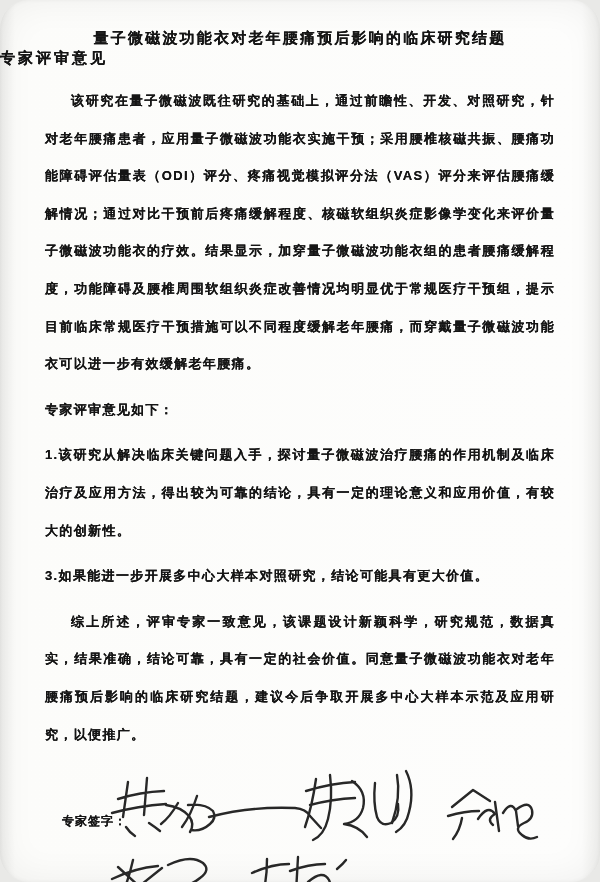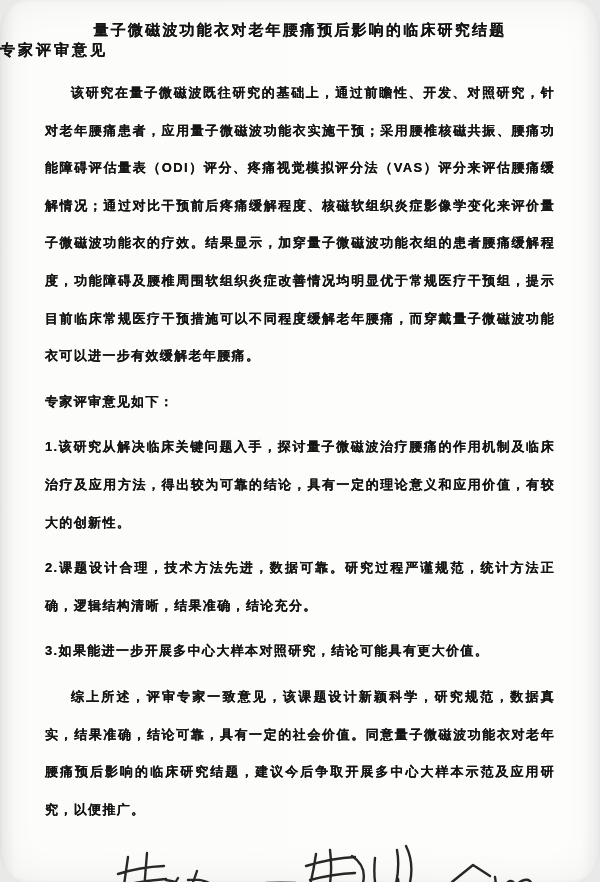--- a/index.html
+++ b/index.html
@@ -6,21 +6,21 @@
   .page {
     position: relative;
     width: 600px; height: 882px;
     margin: 0 auto;
     background: linear-gradient(90deg, #eeeeec 0%, #fcfcfa 2.5%, #fdfdfc 97%, #f1f1ef 100%);
     box-shadow: inset 0 0 38px rgba(0,0,0,0.06), inset 0 0 4px rgba(0,0,0,0.05);
     overflow: hidden;
     font-family: "Liberation Sans", sans-serif;
     color: #1a1a1a;
     box-sizing: border-box;
-    padding-top: 20px;
+    padding-top: 28px;
     border-radius: 29px;
   }
   .scan-text { filter: blur(0.32px) contrast(1.05); }
   .doc-title {
     text-align: center;
     font-size: 15px; font-weight: bold;
     letter-spacing: 2.2px;
     line-height: 20px;
     text-shadow: 0 0 0.6px #111;
   }
@@ -63,21 +63,20 @@
 
 <div class="page">
 
   <div class="doc-title scan-text">量子微磁波功能衣对老年腰痛预后影响的临床研究结题</div>
   <div class="doc-subtitle scan-text">专家评审意见</div>
 
   <div class="content scan-text">
     <p class="indent">该研究在量子微磁波既往研究的基础上，通过前瞻性、开发、对照研究，针对老年腰痛患者，应用量子微磁波功能衣实施干预；采用腰椎核磁共振、腰痛功能障碍评估量表（ODI）评分、疼痛视觉模拟评分法（VAS）评分来评估腰痛缓解情况；通过对比干预前后疼痛缓解程度、核磁软组织炎症影像学变化来评价量子微磁波功能衣的疗效。结果显示，加穿量子微磁波功能衣组的患者腰痛缓解程度，功能障碍及腰椎周围软组织炎症改善情况均明显优于常规医疗干预组，提示目前临床常规医疗干预措施可以不同程度缓解老年腰痛，而穿戴量子微磁波功能衣可以进一步有效缓解老年腰痛。</p>
     <p>专家评审意见如下：</p>
     <p>1.该研究从解决临床关键问题入手，探讨量子微磁波治疗腰痛的作用机制及临床治疗及应用方法，得出较为可靠的结论，具有一定的理论意义和应用价值，有较大的创新性。</p>
-    <p>2.课题设计合理，技术方法先进，数据可靠。研究过程严谨规范，统计方法正确，逻辑结构清晰，结果准确，结论充分。</p>
     <p>3.如果能进一步开展多中心大样本对照研究，结论可能具有更大价值。</p>
     <p class="indent">综上所述，评审专家一致意见，该课题设计新颖科学，研究规范，数据真实，结果准确，结论可靠，具有一定的社会价值。同意量子微磁波功能衣对老年腰痛预后影响的临床研究结题，建议今后争取开展多中心大样本示范及应用研究，以便推广。</p>
   </div>
 
   <div class="sig-block">
     <span class="sig-label scan-text">专家签字：</span>
 
     <svg class="sig-svg" width="600" height="165" viewBox="0 0 600 165" fill="none" stroke="#161616" stroke-width="2.4" stroke-linecap="round" stroke-linejoin="round" opacity="0.92">
 
       <g>

